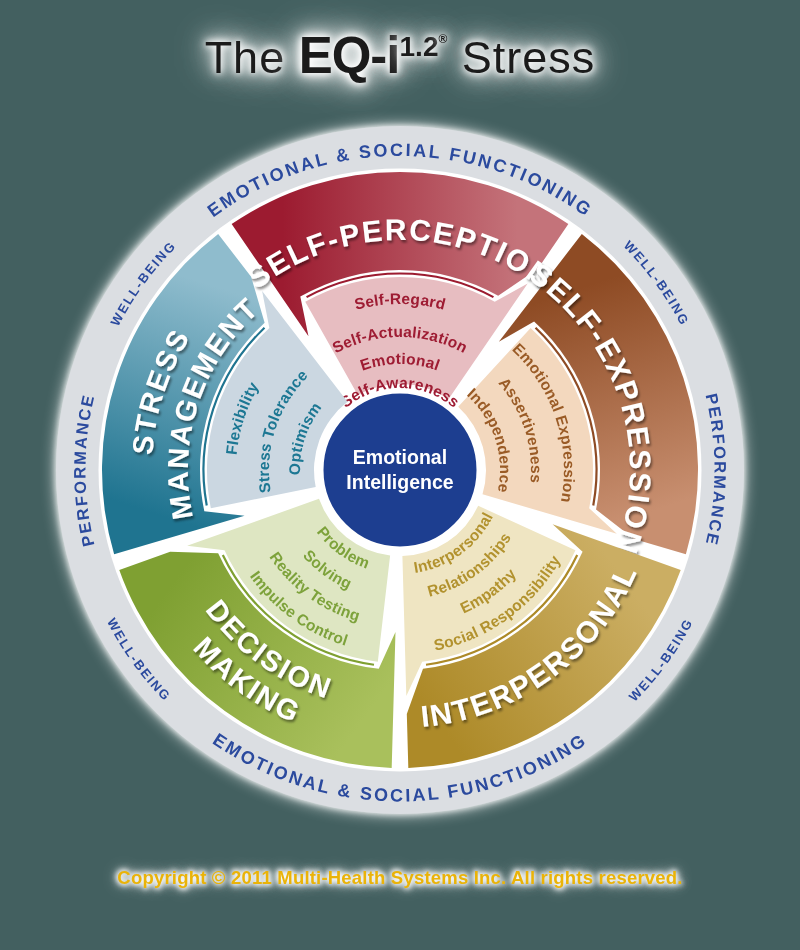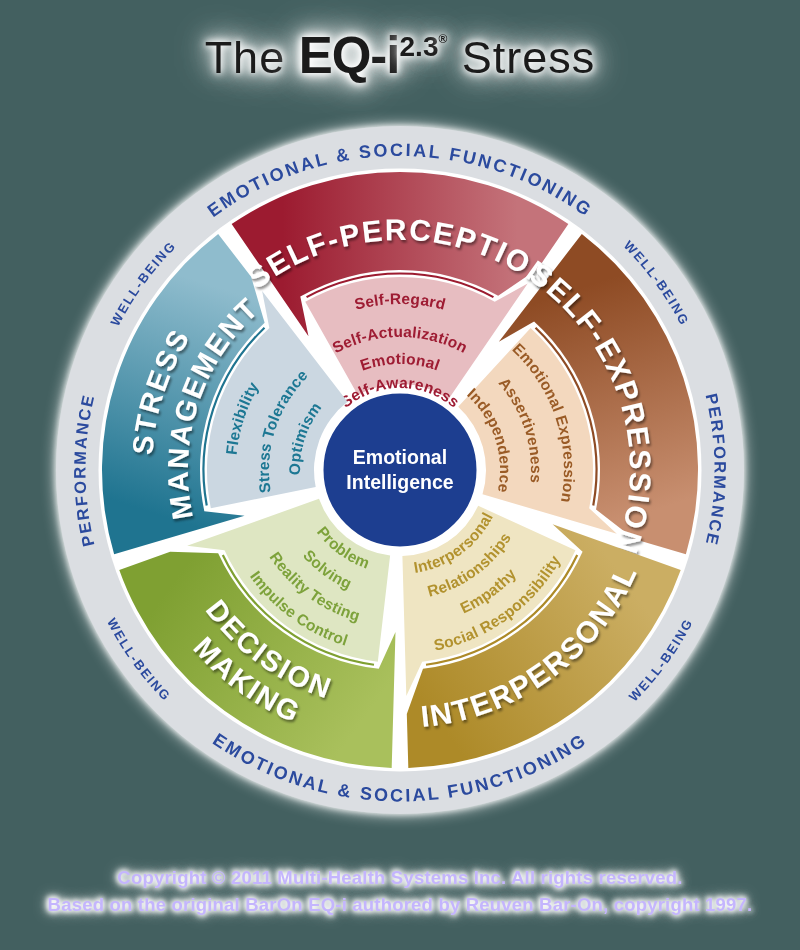--- a/index.html
+++ b/index.html
@@ -8,31 +8,31 @@
   .title{position:absolute;top:26px;left:0;width:800px;text-align:center;
     color:#1b1b1b;font-size:45px;font-weight:300;letter-spacing:1px;
     text-shadow:0 0 10px #fff,0 0 14px #fff,0 0 22px #fff,0 0 30px #fff,
       0 0 6px #fff,0 0 40px #fff;}
   .title .brand{font-weight:bold;font-size:51px;letter-spacing:-1px;}
   .title .ver{font-weight:bold;font-size:28px;position:relative;top:-17px;letter-spacing:0;}
   .title .reg{font-weight:bold;font-size:12px;position:relative;top:-30px;}
   #wheel{position:absolute;left:0;top:0;
     filter:drop-shadow(0 0 3px rgba(255,255,255,.95)) drop-shadow(0 0 7px rgba(255,255,255,.75));}
   .footer{position:absolute;top:864px;left:0;width:800px;text-align:center;
-    color:#c4b5fd;font-size:18.5px;font-weight:bold;line-height:27px;letter-spacing:.2px;
+    color:#eab308;font-size:18.5px;font-weight:bold;line-height:27px;letter-spacing:.2px;
     text-shadow:0 0 8px #fff,0 0 8px #fff,0 0 16px #fff,1px 1px 5px #fff,-1px -1px 5px #fff;}
 </style>
 </head>
 <body>
 
 <div id="stage">
 
   <div class="title">
     <span>The</span>
-    <span class="brand">EQ-i</span><span class="ver">2.3</span><span class="reg">®</span>
+    <span class="brand">EQ-i</span><span class="ver">1.2</span><span class="reg">®</span>
     <span>Stress</span>
   </div>
 
   <svg id="wheel" width="800" height="950" viewBox="0 0 800 950">
       <defs>
         <filter id="ds" x="-40%" y="-40%" width="180%" height="180%">
           <feDropShadow dx="1.5" dy="2.5" stdDeviation="1" flood-color="#000000" flood-opacity="0.45"></feDropShadow>
         </filter>
         <linearGradient id="g0" gradientUnits="userSpaceOnUse" x1="282.6321093035274" y1="249.26310178526822" x2="517.3678906964727" y2="249.26310178526828">
           <stop offset="0" stop-color="#9C1B30"></stop>
@@ -138,15 +138,14 @@
       <text font-size="13" font-weight="bold" fill="#2B4A9E" letter-spacing="1.8" text-anchor="middle"><textPath startOffset="50%" href="#tp30" xlink:href="#tp30">WELL-BEING</textPath></text>
       <text font-size="13" font-weight="bold" fill="#2B4A9E" letter-spacing="1.8" text-anchor="middle"><textPath startOffset="50%" href="#tp31" xlink:href="#tp31">WELL-BEING</textPath></text>
       <text font-size="13" font-weight="bold" fill="#2B4A9E" letter-spacing="1.8" text-anchor="middle"><textPath startOffset="50%" href="#tp32" xlink:href="#tp32">WELL-BEING</textPath></text>
       <circle cx="400" cy="470" r="79" fill="#1D3E90" stroke="#FFFFFF" stroke-width="5"></circle>
       <text x="400" y="464" text-anchor="middle" font-size="19.5" font-weight="bold" fill="#FFFFFF">Emotional</text>
       <text x="400" y="489" text-anchor="middle" font-size="19.5" font-weight="bold" fill="#FFFFFF">Intelligence</text>
     </svg>
 
   <div class="footer">
     <div>Copyright © 2011 Multi-Health Systems Inc. All rights reserved.</div>
-    <div>Based on the original BarOn EQ-i authored by Reuven Bar-On, copyright 1997.</div>
   </div>
 </div>
 
 </body></html>

